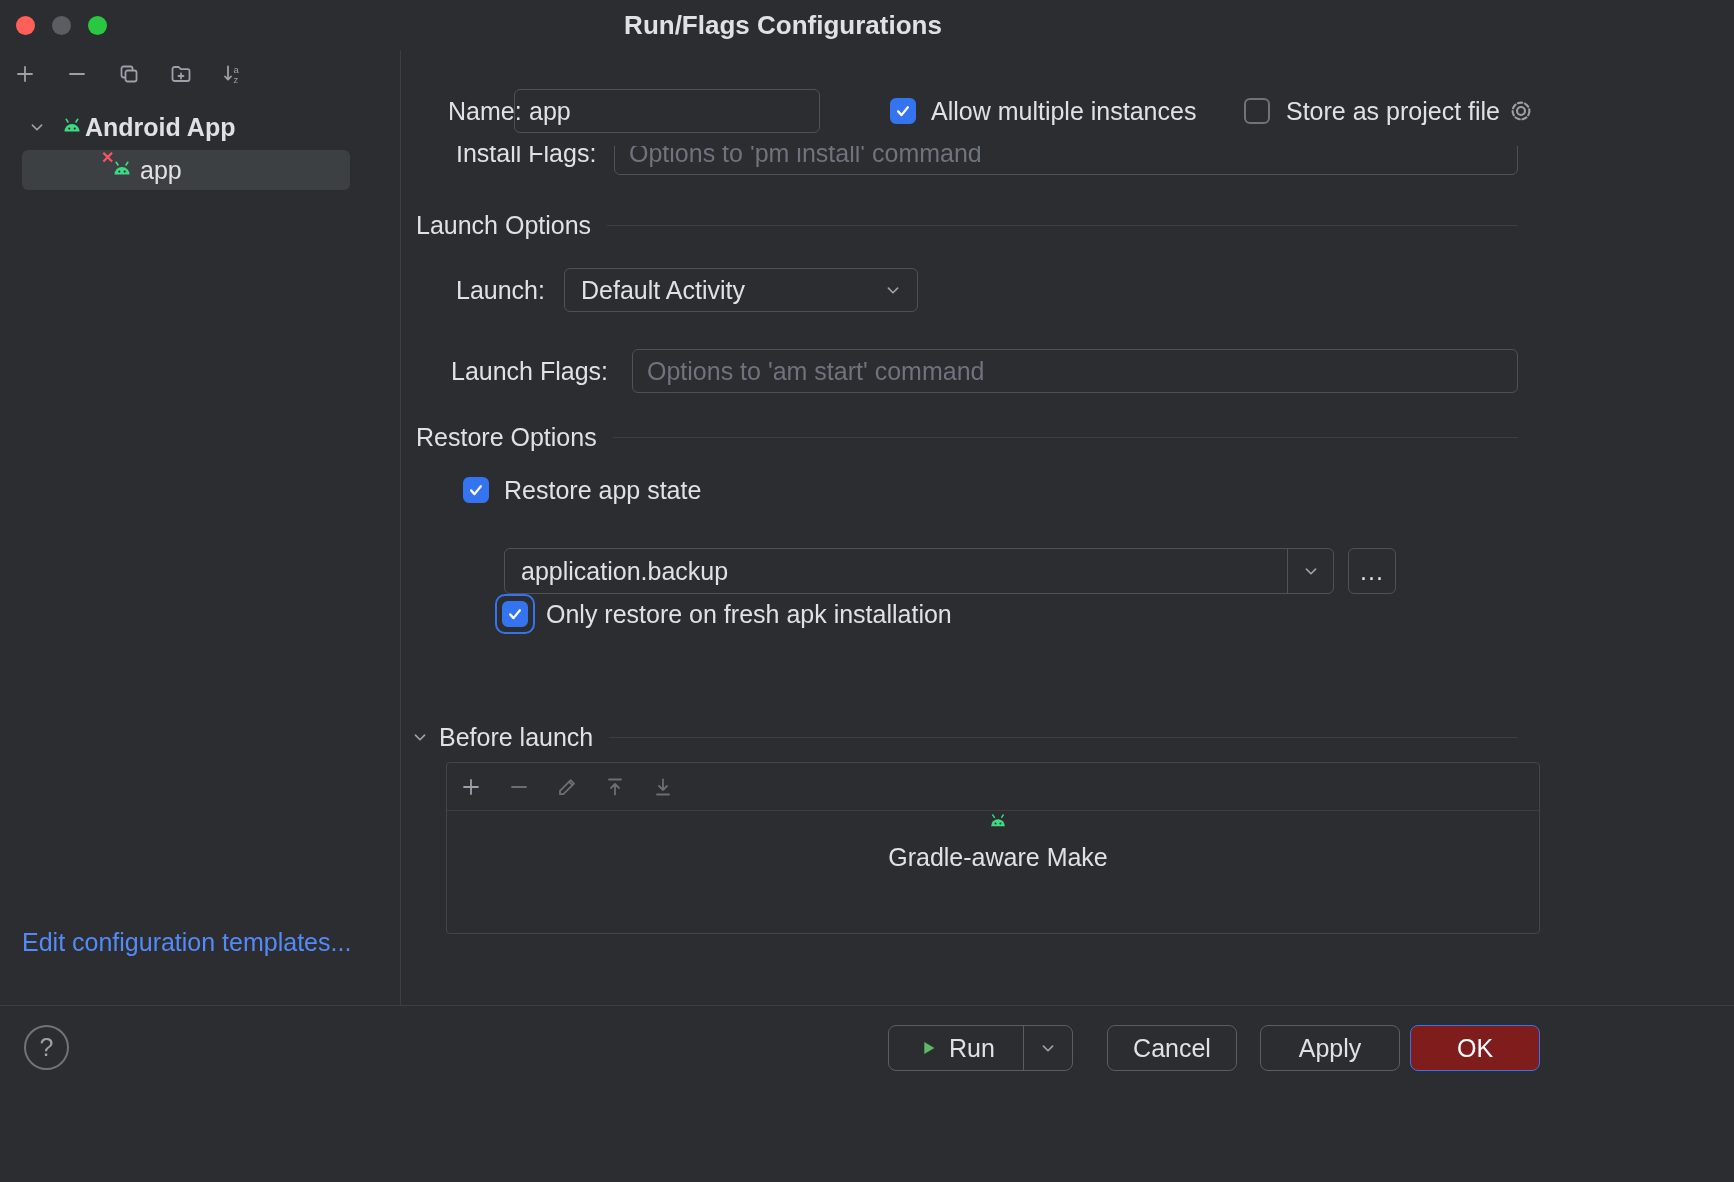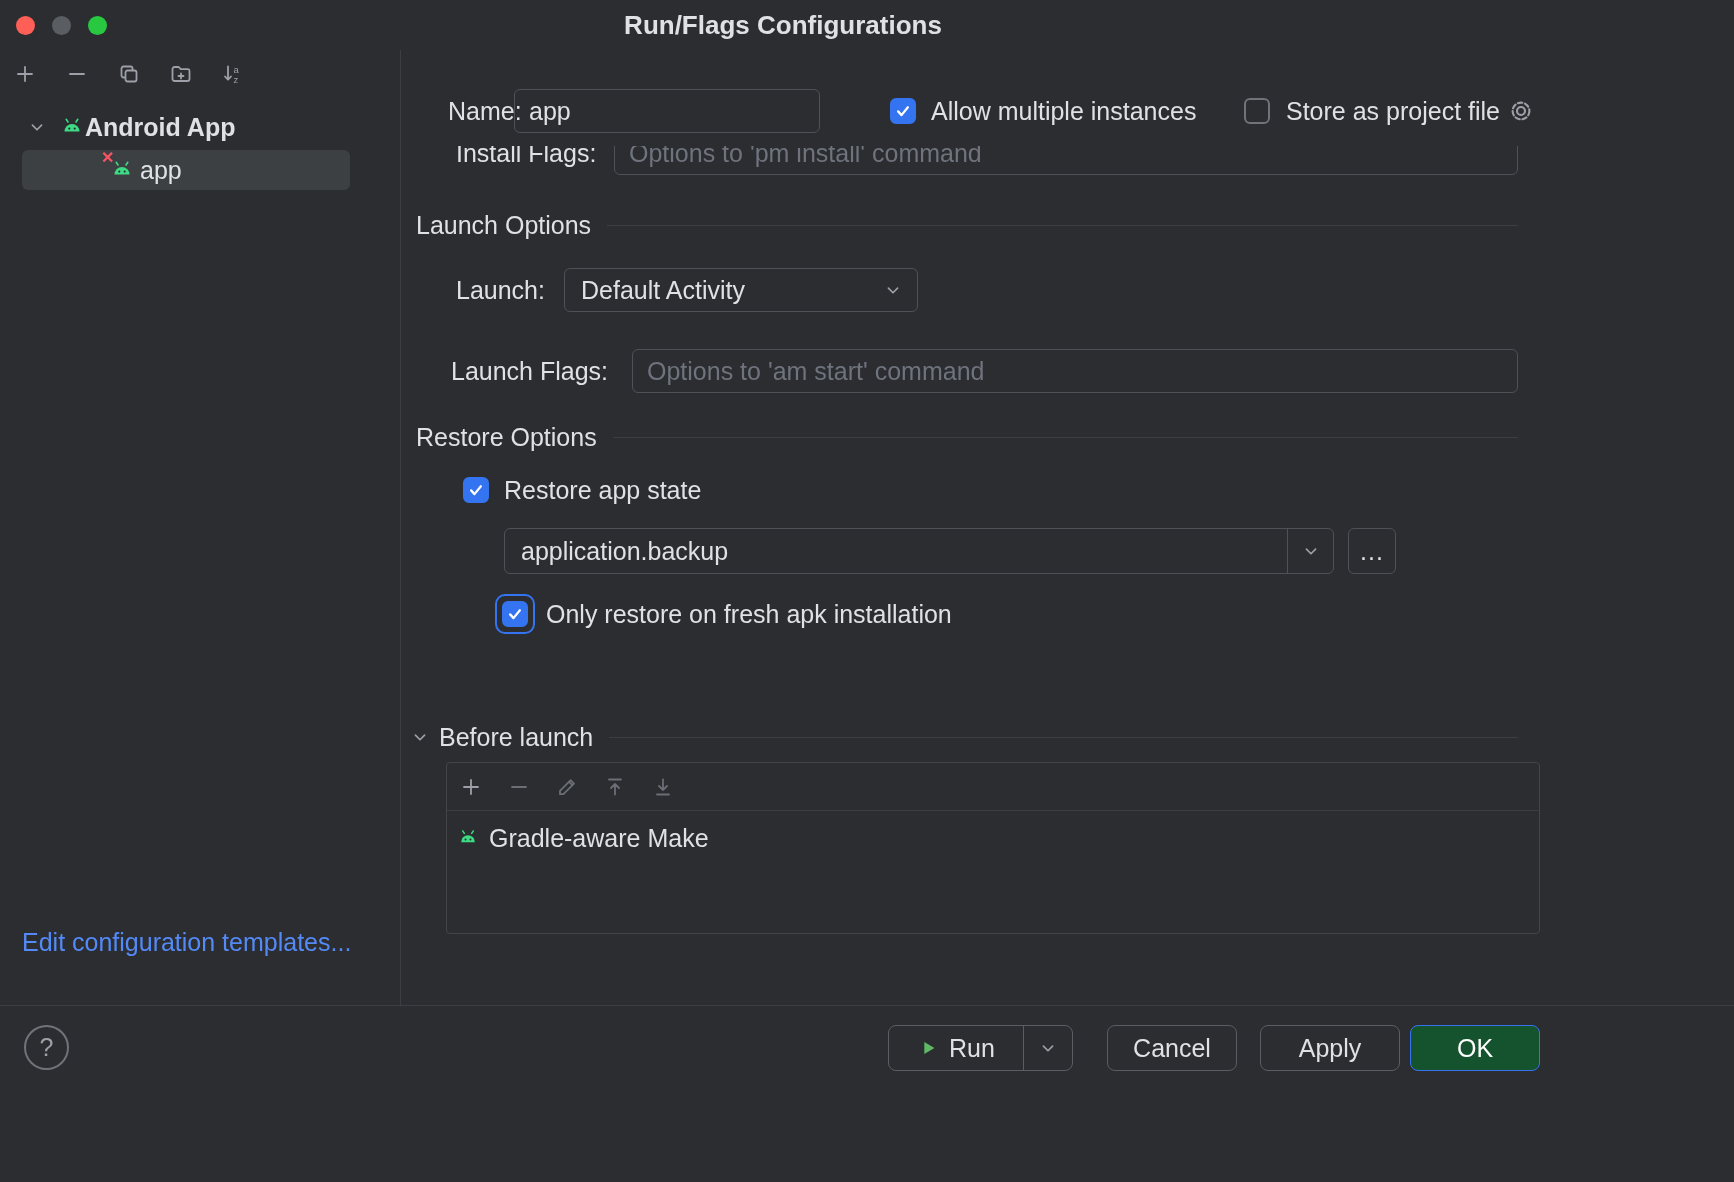--- a/index.html
+++ b/index.html
@@ -85,21 +85,21 @@
 
   .row-lflags { position:absolute; top:299px; left:0; right:0; height:44px; }
   .l-lflags   { position:absolute; left:50px; line-height:44px; }
   .f-lflags   { position:absolute; left:231px; top:0; width:886px; }
 
   .sec-restore { position:absolute; top:364px; left:15px; width:1102px; height:46px; }
   .row-rstate  { position:absolute; top:420px; left:0; right:0; height:40px; }
   .cb-rstate   { position:absolute; left:62px; top:7px; }
   .l-rstate    { position:absolute; left:103px; line-height:40px; }
 
-  .row-combo { position:absolute; top:478px; left:0; right:0; height:46px; }
+  .row-combo { position:absolute; top:498px; left:0; right:0; height:46px; }
   .combo { position:absolute; left:103px; top:0; width:830px; height:46px;
            border:1px solid #4e5157; border-radius:6px; display:flex; align-items:stretch; }
   .combo .val { flex:1; display:flex; align-items:center; padding-left:16px; font-size:25px; }
   .combo .chev-seg { width:46px; border-left:1px solid #4e5157; display:flex; align-items:center; justify-content:center; color:#9da0a8; }
   .dots-btn { position:absolute; left:947px; top:0; width:48px; height:46px;
               border:1px solid #4e5157; border-radius:6px; display:flex; align-items:center; justify-content:center;
               font-size:25px; color:#dfe1e5; letter-spacing:1px; }
 
   .row-fresh  { position:absolute; top:540px; left:0; right:0; height:48px; }
   .focus-ring { position:absolute; left:94px; top:4px; width:40px; height:40px;
@@ -108,33 +108,33 @@
 
   .sec-before { position:absolute; top:664px; left:8px; width:1109px; height:46px;
                 display:flex; align-items:center; }
   .sec-before .chev { color:#9da0a8; margin-right:8px; }
 
   .panel { position:absolute; left:45px; top:712px; width:1094px; height:172px;
            border:1px solid #43454a; border-radius:4px; }
   .panel-toolbar { height:48px; border-bottom:1px solid #3c3e43; display:flex; align-items:center;
                    gap:24px; padding-left:12px; color:#9da0a8; }
   .panel-toolbar .dim { color:#6a6e75; }
-  .task-row { height:54px; display:flex; align-items:center; padding-left:10px; gap:10px; font-size:25px; }
+  .task-row { height:54px; display:flex; align-items:center; padding-left:10px; gap:10px; font-size:25px;flex-direction:column; }
 
   
   .footer { position:absolute; left:0; top:1006px; right:0; height:176px; }
   .help-btn { position:absolute; left:24px; top:19px; width:45px; height:45px;
               border:2px solid #6f737a; border-radius:50%; display:flex; align-items:center; justify-content:center;
               color:#9da0a8; font-size:25px; }
   .btn { position:absolute; top:19px; height:46px; border:1px solid #5a5d63; border-radius:8px;
          background:transparent; color:#dfe1e5; font-size:25px;
          display:flex; align-items:center; justify-content:center; font-family:inherit; }
   .btn.cancel { left:1107px; width:130px; }
   .btn.apply  { left:1260px; width:140px; }
-  .btn.ok     { left:1410px; width:130px; background:#14532d; border-color:#3574f0; color:#ffffff; }
+  .btn.ok     { left:1410px; width:130px; background:#7f1d1d; border-color:#3574f0; color:#ffffff; }
   .run-group { position:absolute; left:888px; top:19px; width:185px; height:46px;
                border:1px solid #5a5d63; border-radius:8px; display:flex; align-items:stretch; }
   .run-main { flex:1; display:flex; align-items:center; justify-content:center; gap:10px; font-size:25px; }
   .run-div  { width:1px; background:#5a5d63; }
   .run-chev { width:48px; display:flex; align-items:center; justify-content:center; color:#9da0a8; }
 </style>
 </head>
 <body>
 
 <div class="titlebar">

